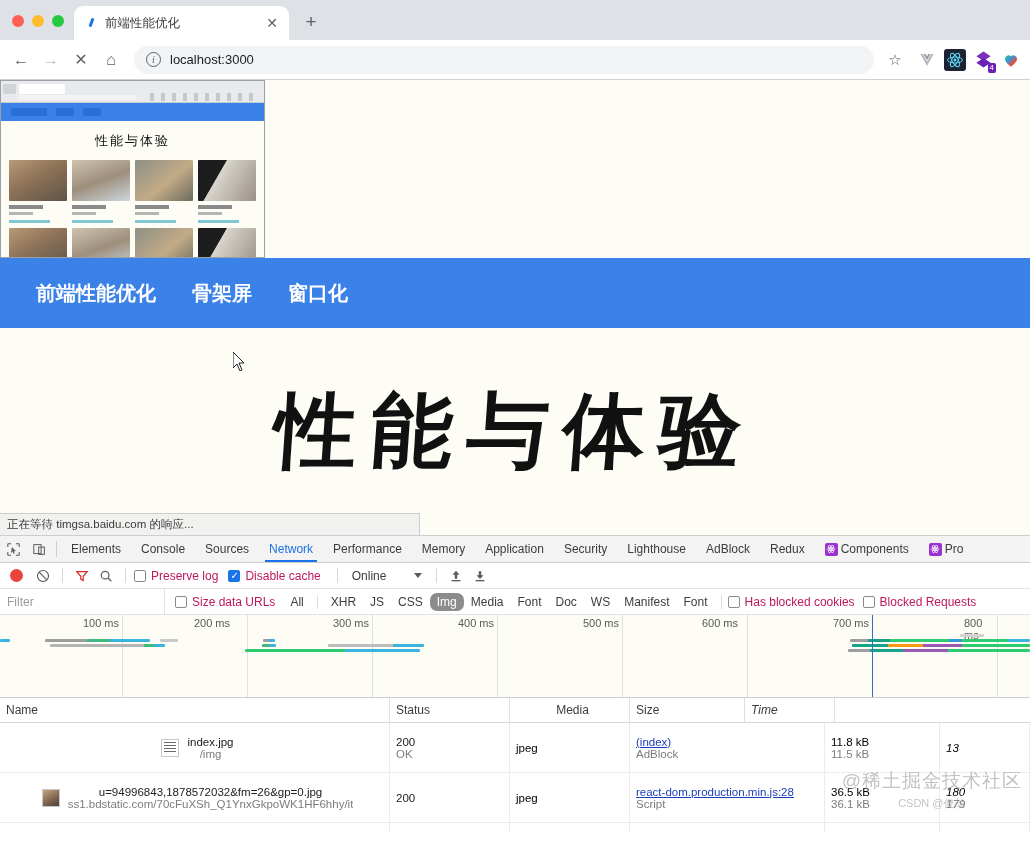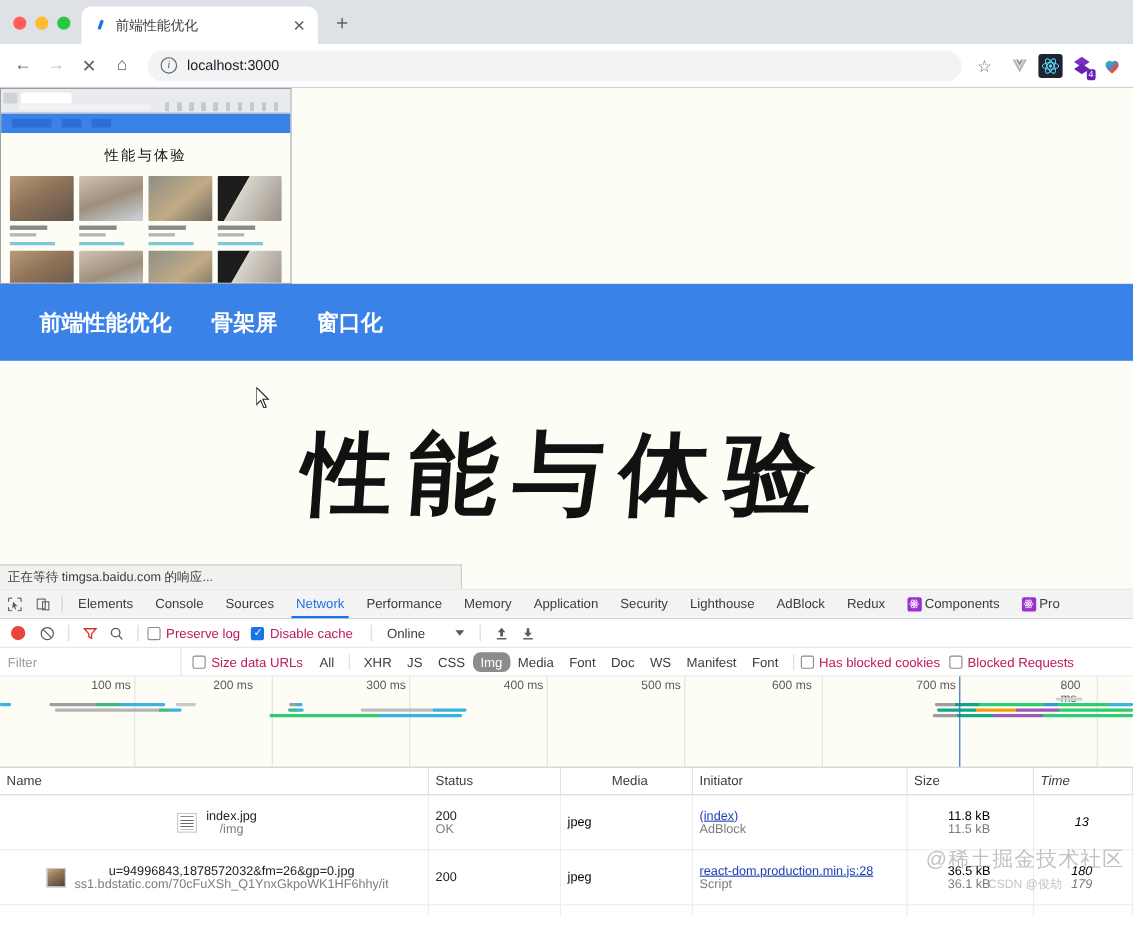--- a/index.html
+++ b/index.html
@@ -211,21 +211,21 @@
 
   .dt-table { flex: 1; min-height: 0; display:flex; flex-direction:column; overflow:hidden; }
   .th-row {
     display: flex; height: 25px; flex: 0 0 25px; align-items: center;
     border-bottom: 1px solid #d8d8d8; font-size: 12px; color: #3c3c3c; background:#fff;
   }
   .th { padding-left: 6px; border-right: 1px solid #e0e0e0; height:100%; display:flex; align-items:center;}
   .tr { display: flex; height: 50px; flex: 0 0 50px; border-bottom: 1px solid #ececec; font-size: 11.5px;}
   .td { padding-left: 6px; border-right: 1px solid #ececec; display:flex; flex-direction:column;
         justify-content:center; overflow:hidden; }
-  .td.num { align-items: center; padding-right: 8px; }
+  .td.num { align-items: flex-start; padding-right: 8px; }
   .c-name { width: 390px; flex:0 0 390px; flex-direction:row; align-items:center; gap:8px;}
   .c-status { width: 120px; flex:0 0 120px;}
   .c-type { width: 120px; flex:0 0 120px; justify-content:center;}
   .c-init { width: 195px; flex:0 0 195px;}
   .c-size { width: 115px; flex:0 0 115px;}
   .c-time { width: 90px; flex:0 0 90px;font-style:italic;}
   .favicon { width: 18px; height: 18px; flex:0 0 18px; border:1px solid #c9c9c9; background:#fff;
       display:flex;align-items:center;justify-content:center; overflow:hidden;}
   .doc-lines { width:12px;height:12px;
      background: repeating-linear-gradient(180deg,#6b6b6b 0 1px, transparent 1px 3px);}
@@ -558,21 +558,20 @@
       <div class="ov-bar" style="left:848px;top:34px;width:182px;background:linear-gradient(90deg,#9e9e9e 0 12%,#17a589 12% 30%,#9b59b6 30% 55%,#2ecc71 55% 100%)"></div>
       <div class="ov-bar" style="left:960px;top:19px;width:24px;background:#d2d2d2"></div>
       <div class="ov-line" style="left:872px"></div>
     </div>
 
     <div class="dt-table">
       <div class="th-row">
         <div class="th c-name">Name</div>
         <div class="th c-status">Status</div>
         <div class="th c-type">Media</div>
-        <div class="th c-init">Initiator</div>
         <div class="th c-size">Size</div>
         <div class="th c-time">Time</div>
       </div>
 
       <div class="tr">
         <div class="td c-name">
           <span class="favicon">
               <span class="doc-lines"></span>
             </span>
           <span class="namecell">

